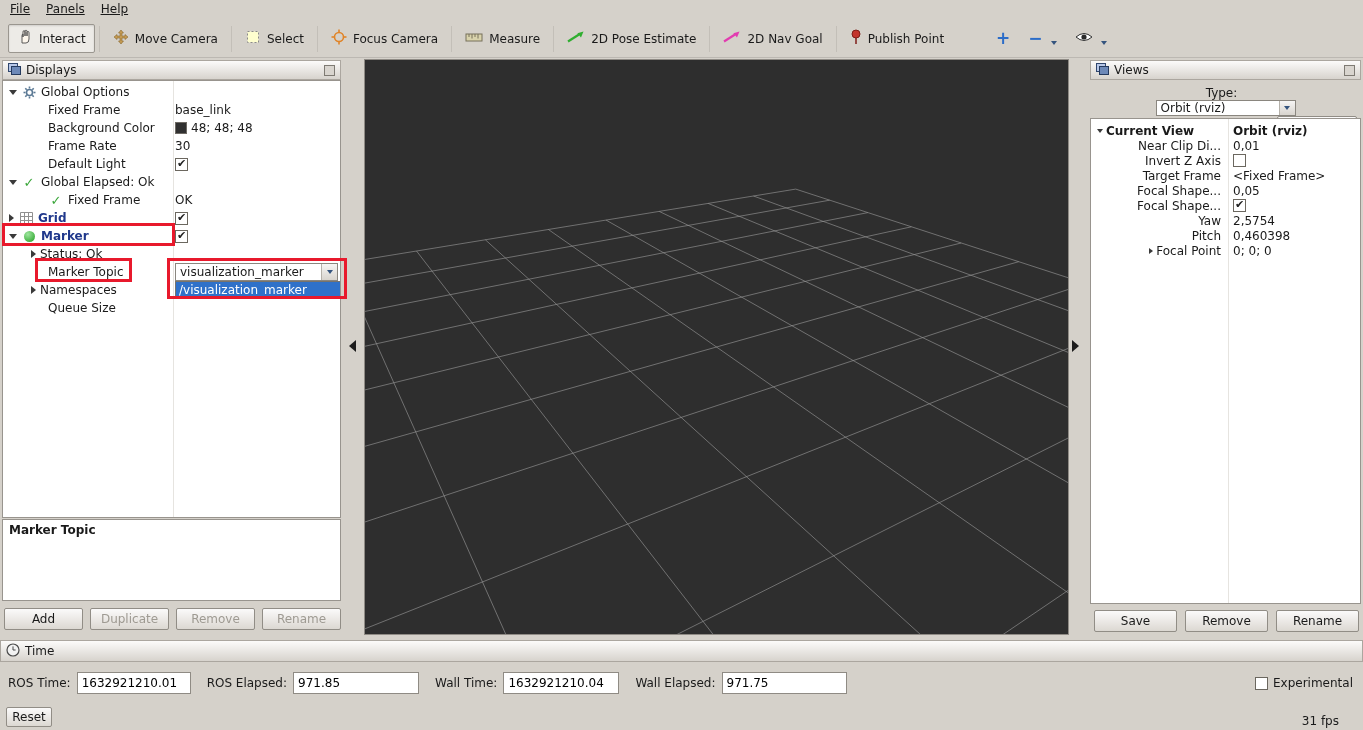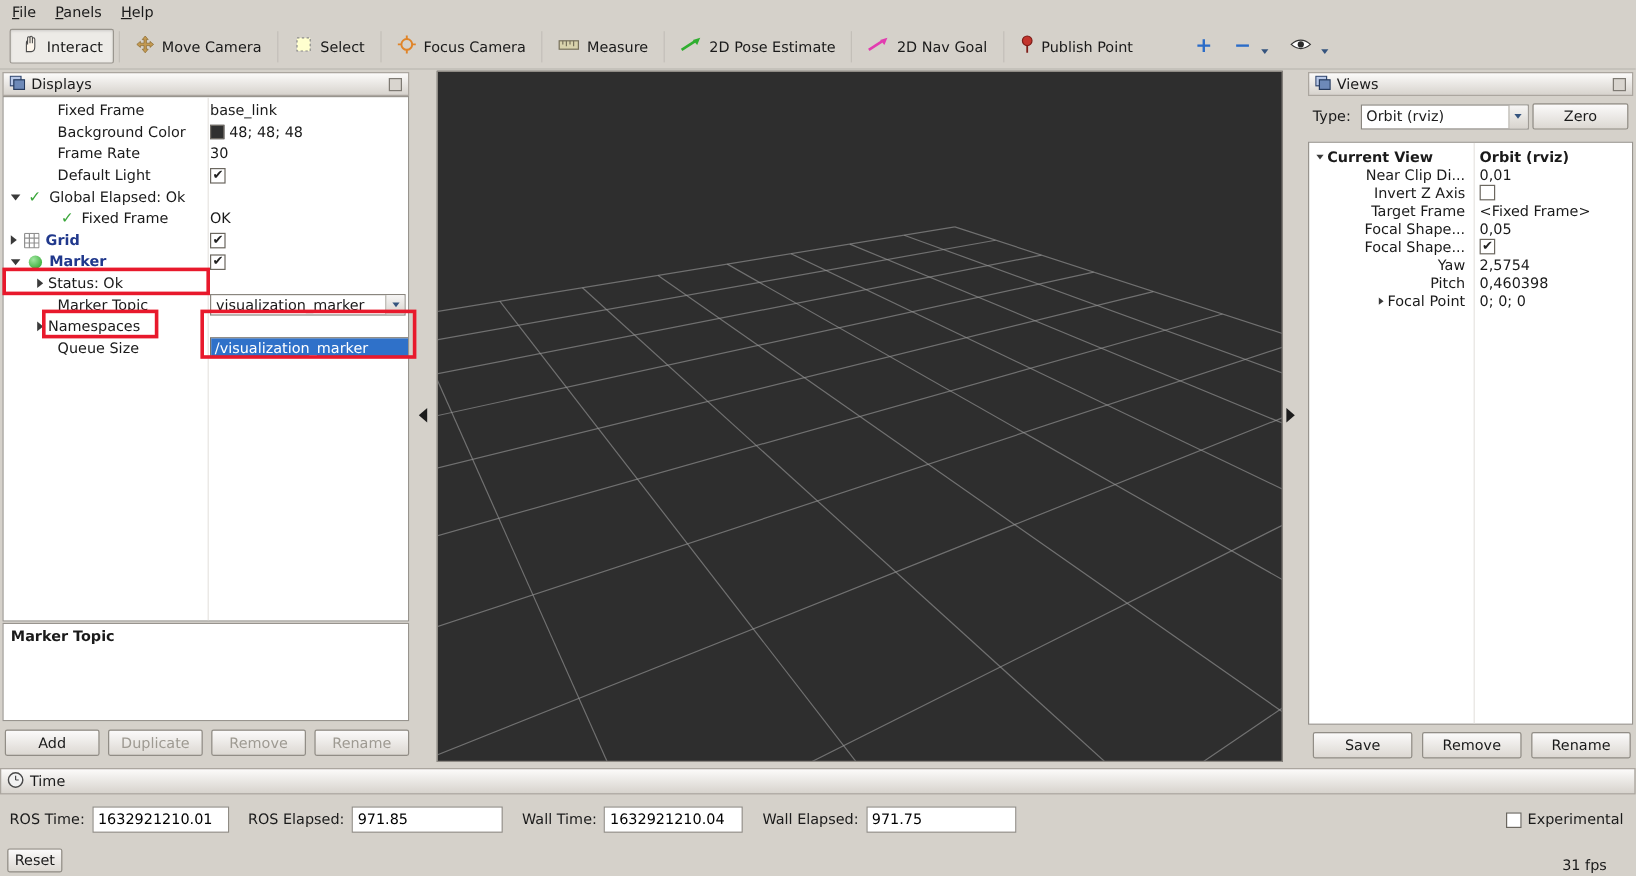--- a/index.html
+++ b/index.html
@@ -1,20 +1,20 @@
 <!DOCTYPE html>
 <html><head>
 <meta charset="utf-8">
 <style>
   *{margin:0;padding:0;box-sizing:border-box;}
   html,body{width:1363px;height:730px;overflow:hidden;background:#d5d1ca;
     font-family:"DejaVu Sans",sans-serif;font-size:12px;color:#1a1a1a;}
 
   
-  #menubar{position:absolute;left:0;top:0;width:1363px;height:20px;display:flex;align-items:center;padding-left:2px;}
+  #menubar{position:absolute;left:0;top:0;width:1363px;height:20px;display:flex;padding-left:2px;text-decoration:underline;}
   .menu-item{padding:2px 8px;cursor:default;}
   .menu-item .mu{text-decoration:underline;}
 
   
   #toolbar{position:absolute;left:0;top:20px;width:1363px;height:38px;display:flex;align-items:center;
     padding:0 8px;border-bottom:1px solid #bcb8b2;}
   .tool{display:flex;align-items:center;gap:6px;padding:4px 8px;border:1px solid transparent;border-radius:2px;white-space:nowrap;}
   .tool.pressed{background:#edebe7;border:1px solid #9a968f;box-shadow:inset 0 1px 2px rgba(0,0,0,.12);}
   .tsep{width:1px;height:26px;background:#c3bfb8;margin:0 4px;}
   .zoomglyph{font-weight:bold;color:#2b6cc8;font-size:17px;line-height:17px;}
@@ -192,20 +192,39 @@
           <rect x="0.5" y="0.5" width="9" height="8" fill="#b8c8e8" stroke="#31476e"></rect>
           <rect x="3.5" y="3.5" width="9" height="8" fill="#6d89b8" stroke="#253a5e"></rect>
         </svg></span>
     <span>Displays</span>
     <span class="floatbox"></span>
   </div>
 
   <div class="white-area" id="displays-tree" style="top:20px;height:438px;padding-top:2px;position:absolute;">
     <div class="colsep" style="left:170px"></div>
 
+    <div class="trow">
+      <span class="arr down"></span>
+      <span class="ticon">
+          <svg width="13" height="13">
+            <g stroke="#5a7894" stroke-width="1.6" fill="none">
+              <circle cx="6.5" cy="6.5" r="3"></circle>
+              <line x1="6.5" y1="0.5" x2="6.5" y2="2.5"></line>
+              <line x1="6.5" y1="10.5" x2="6.5" y2="12.5"></line>
+              <line x1="0.5" y1="6.5" x2="2.5" y2="6.5"></line>
+              <line x1="10.5" y1="6.5" x2="12.5" y2="6.5"></line>
+              <line x1="2.3" y1="2.3" x2="3.7" y2="3.7"></line>
+              <line x1="9.3" y1="9.3" x2="10.7" y2="10.7"></line>
+              <line x1="2.3" y1="10.7" x2="3.7" y2="9.3"></line>
+              <line x1="9.3" y1="3.7" x2="10.7" y2="2.3"></line>
+            </g>
+          </svg>
+        </span>
+      <span class="tname">Global Options</span>
+    </div>
     <div class="trow lvl1">
       <span class="tname">Fixed Frame</span>
       <span class="tval">base_link</span>
     </div>
     <div class="trow lvl1">
       <span class="tname">Background Color</span>
       <span class="tval">
           <span class="swatch"></span>
           <span>48; 48; 48</span>
         </span>
@@ -324,21 +343,21 @@
 <div class="panel" id="views-panel" style="left:1090px;top:60px;width:271px;height:573px;">
   <div class="ptitle">
     <span><svg width="13" height="12">
           <rect x="0.5" y="0.5" width="9" height="8" fill="#b8c8e8" stroke="#31476e"></rect>
           <rect x="3.5" y="3.5" width="9" height="8" fill="#6d89b8" stroke="#253a5e"></rect>
         </svg></span>
     <span>Views</span>
     <span class="floatbox"></span>
   </div>
 
-  <div style="position:absolute;top:26px;left:4px;width:263px;height:22px;display:flex;align-items:center;">
+  <div style="position:absolute;top:26px;left:4px;width:263px;height:22px;display:flex;align-items:center;flex-direction:column;">
     <span style="margin-right:8px">Type:</span>
     <span class="combo" style="width:140px;height:21px">
       <span class="ctext">Orbit (rviz)</span>
       <span class="cbtn">
           <span class="ddarrow"></span>
         </span>
     </span>
     <div class="btn" style="width:80px;margin-left:auto">Zero</div>
   </div>
 

